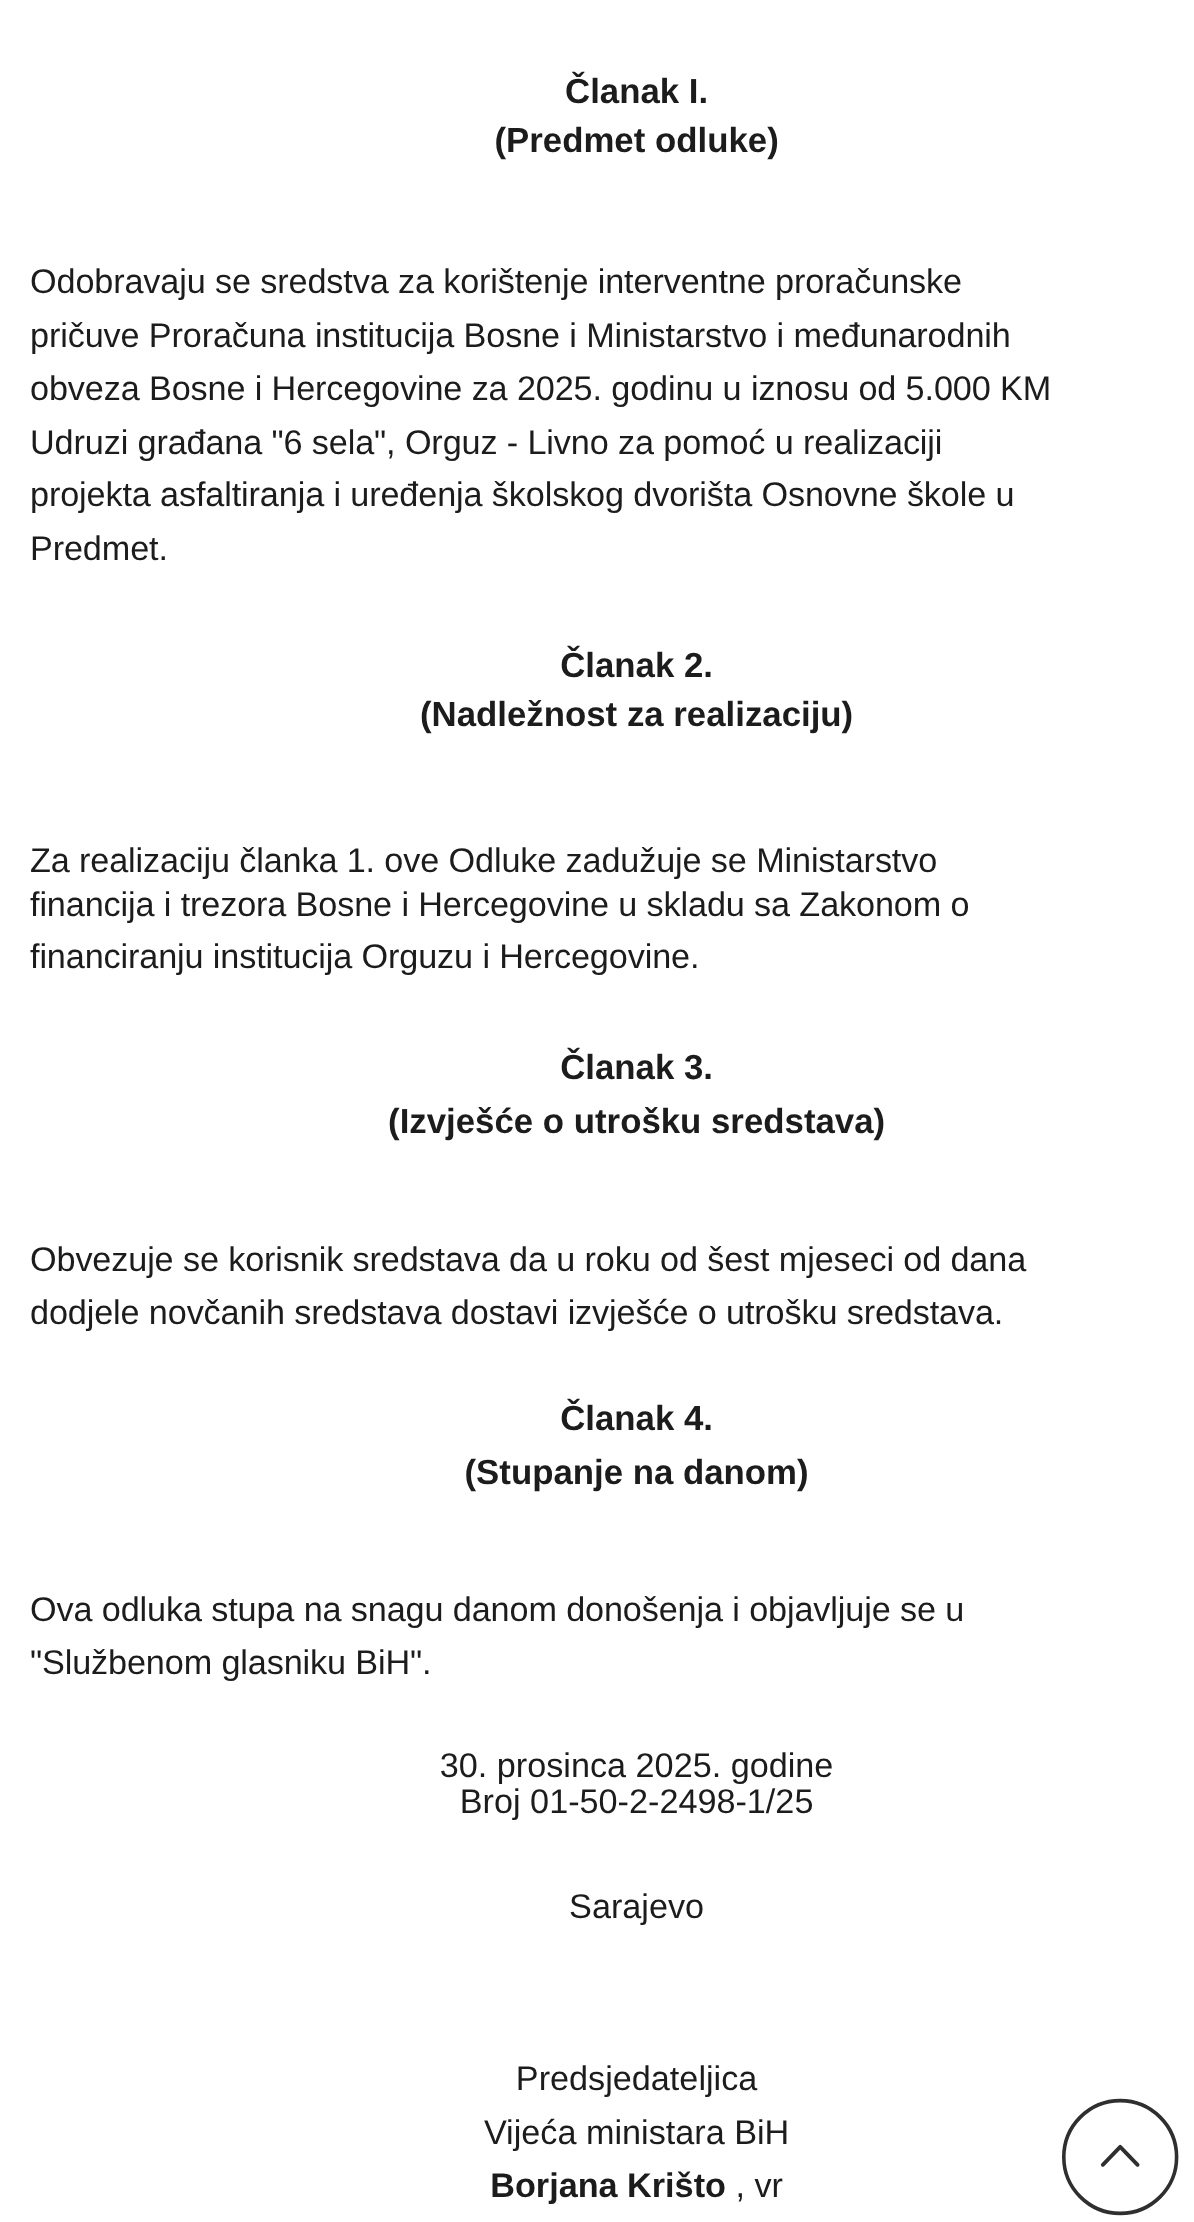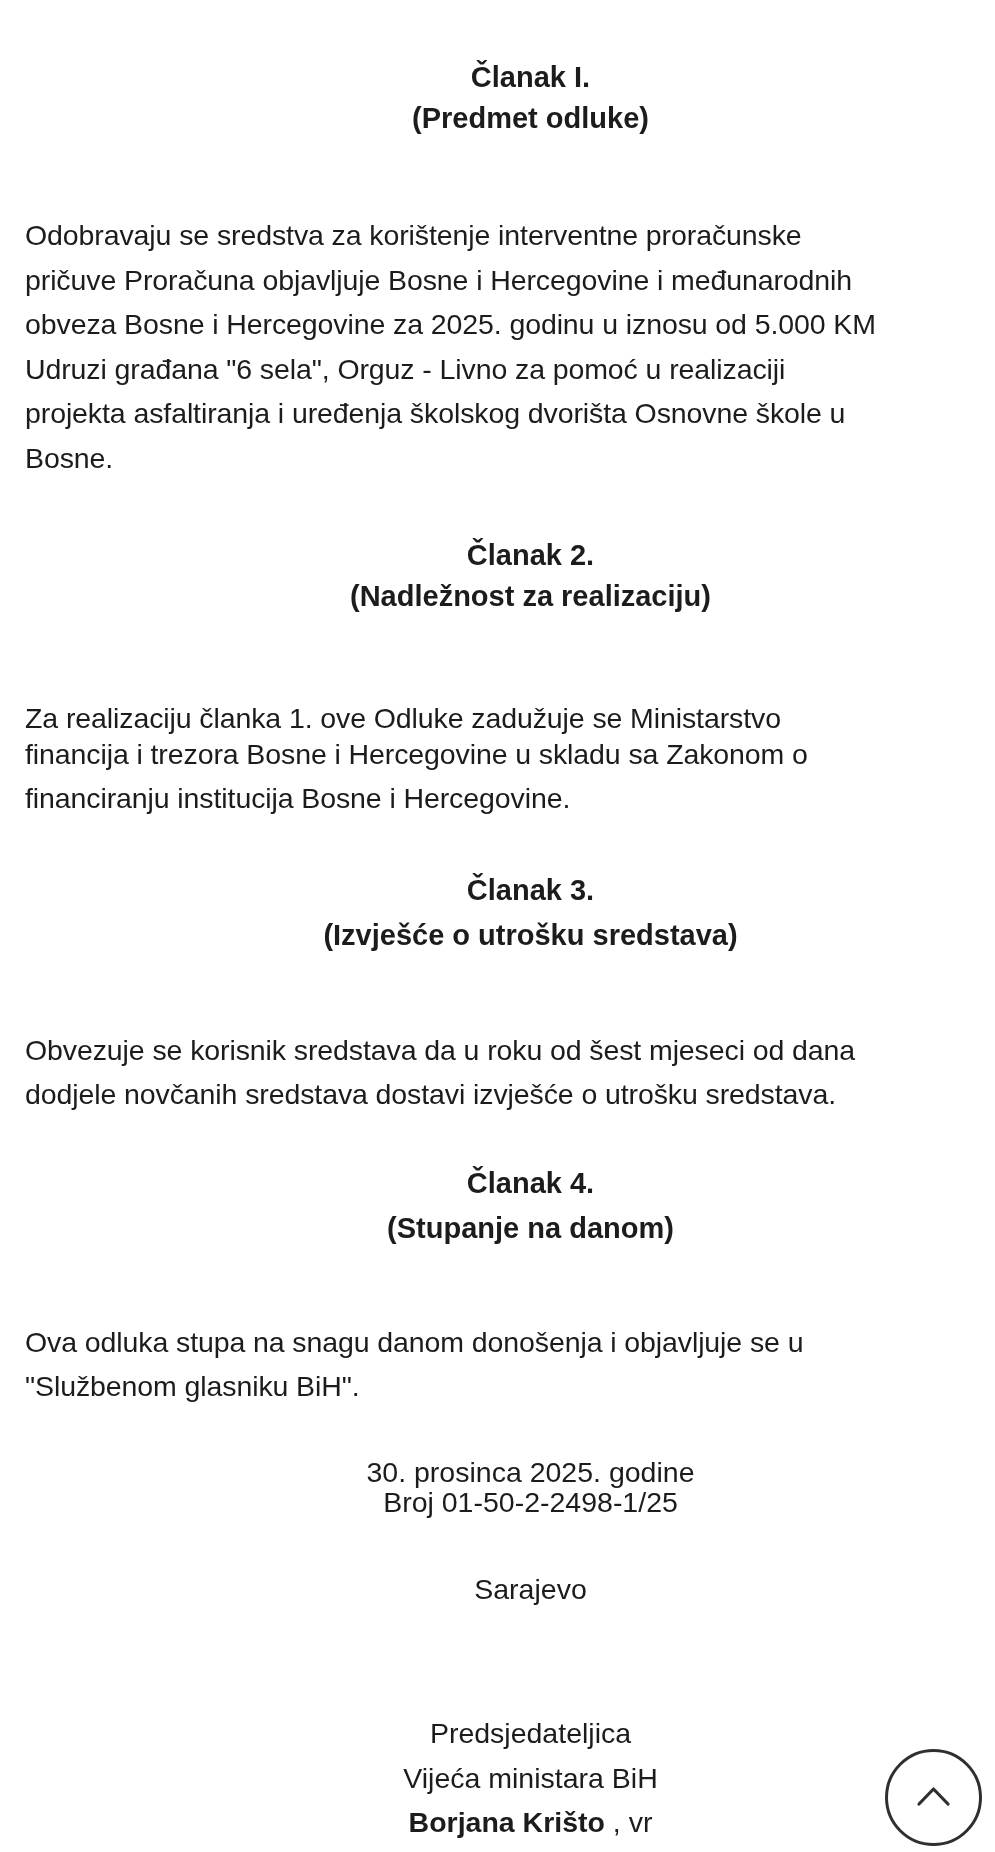--- a/index.html
+++ b/index.html
@@ -61,35 +61,35 @@
   }
 </style>
 </head>
 <body>
 
 <div>
   <div class="line center bold heading" style="top:55px">Članak I.</div>
   <div class="line center bold heading" style="top:96px">(Predmet odluke)</div>
   <div>
     <div class="line left body-text" style="top:213px">Odobravaju se sredstva za korištenje interventne proračunske</div>
-    <div class="line left body-text" style="top:258px">pričuve Proračuna objavljuje Bosne i Hercegovine i međunarodnih</div>
+    <div class="line left body-text" style="top:258px">pričuve Proračuna institucija Bosne i Ministarstvo i međunarodnih</div>
     <div class="line left body-text" style="top:302px">obveza Bosne i Hercegovine za 2025. godinu u iznosu od 5.000 KM</div>
     <div class="line left body-text" style="top:347px">Udruzi građana "6 sela", Orguz - Livno za pomoć u realizaciji</div>
     <div class="line left body-text" style="top:391px">projekta asfaltiranja i uređenja školskog dvorišta Osnovne škole u</div>
-    <div class="line left body-text" style="top:436px">Bosne.</div>
+    <div class="line left body-text" style="top:436px">Predmet.</div>
   </div>
 </div>
 
 <div>
   <div class="line center bold heading" style="top:533px">Članak 2.</div>
   <div class="line center bold heading" style="top:574px">(Nadležnost za realizaciju)</div>
   <div>
     <div class="line left body-text" style="top:696px">Za realizaciju članka 1. ove Odluke zadužuje se Ministarstvo</div>
     <div class="line left body-text" style="top:732px">financija i trezora Bosne i Hercegovine u skladu sa Zakonom o</div>
-    <div class="line left body-text" style="top:776px">financiranju institucija Bosne i Hercegovine.</div>
+    <div class="line left body-text" style="top:776px">financiranju institucija Orguzu i Hercegovine.</div>
   </div>
 </div>
 
 <div>
   <div class="line center bold heading" style="top:868px">Članak 3.</div>
   <div class="line center bold heading" style="top:913px">(Izvješće o utrošku sredstava)</div>
   <div>
     <div class="line left body-text" style="top:1028px">Obvezuje se korisnik sredstava da u roku od šest mjeseci od dana</div>
     <div class="line left body-text" style="top:1072px">dodjele novčanih sredstava dostavi izvješće o utrošku sredstava.</div>
   </div>

